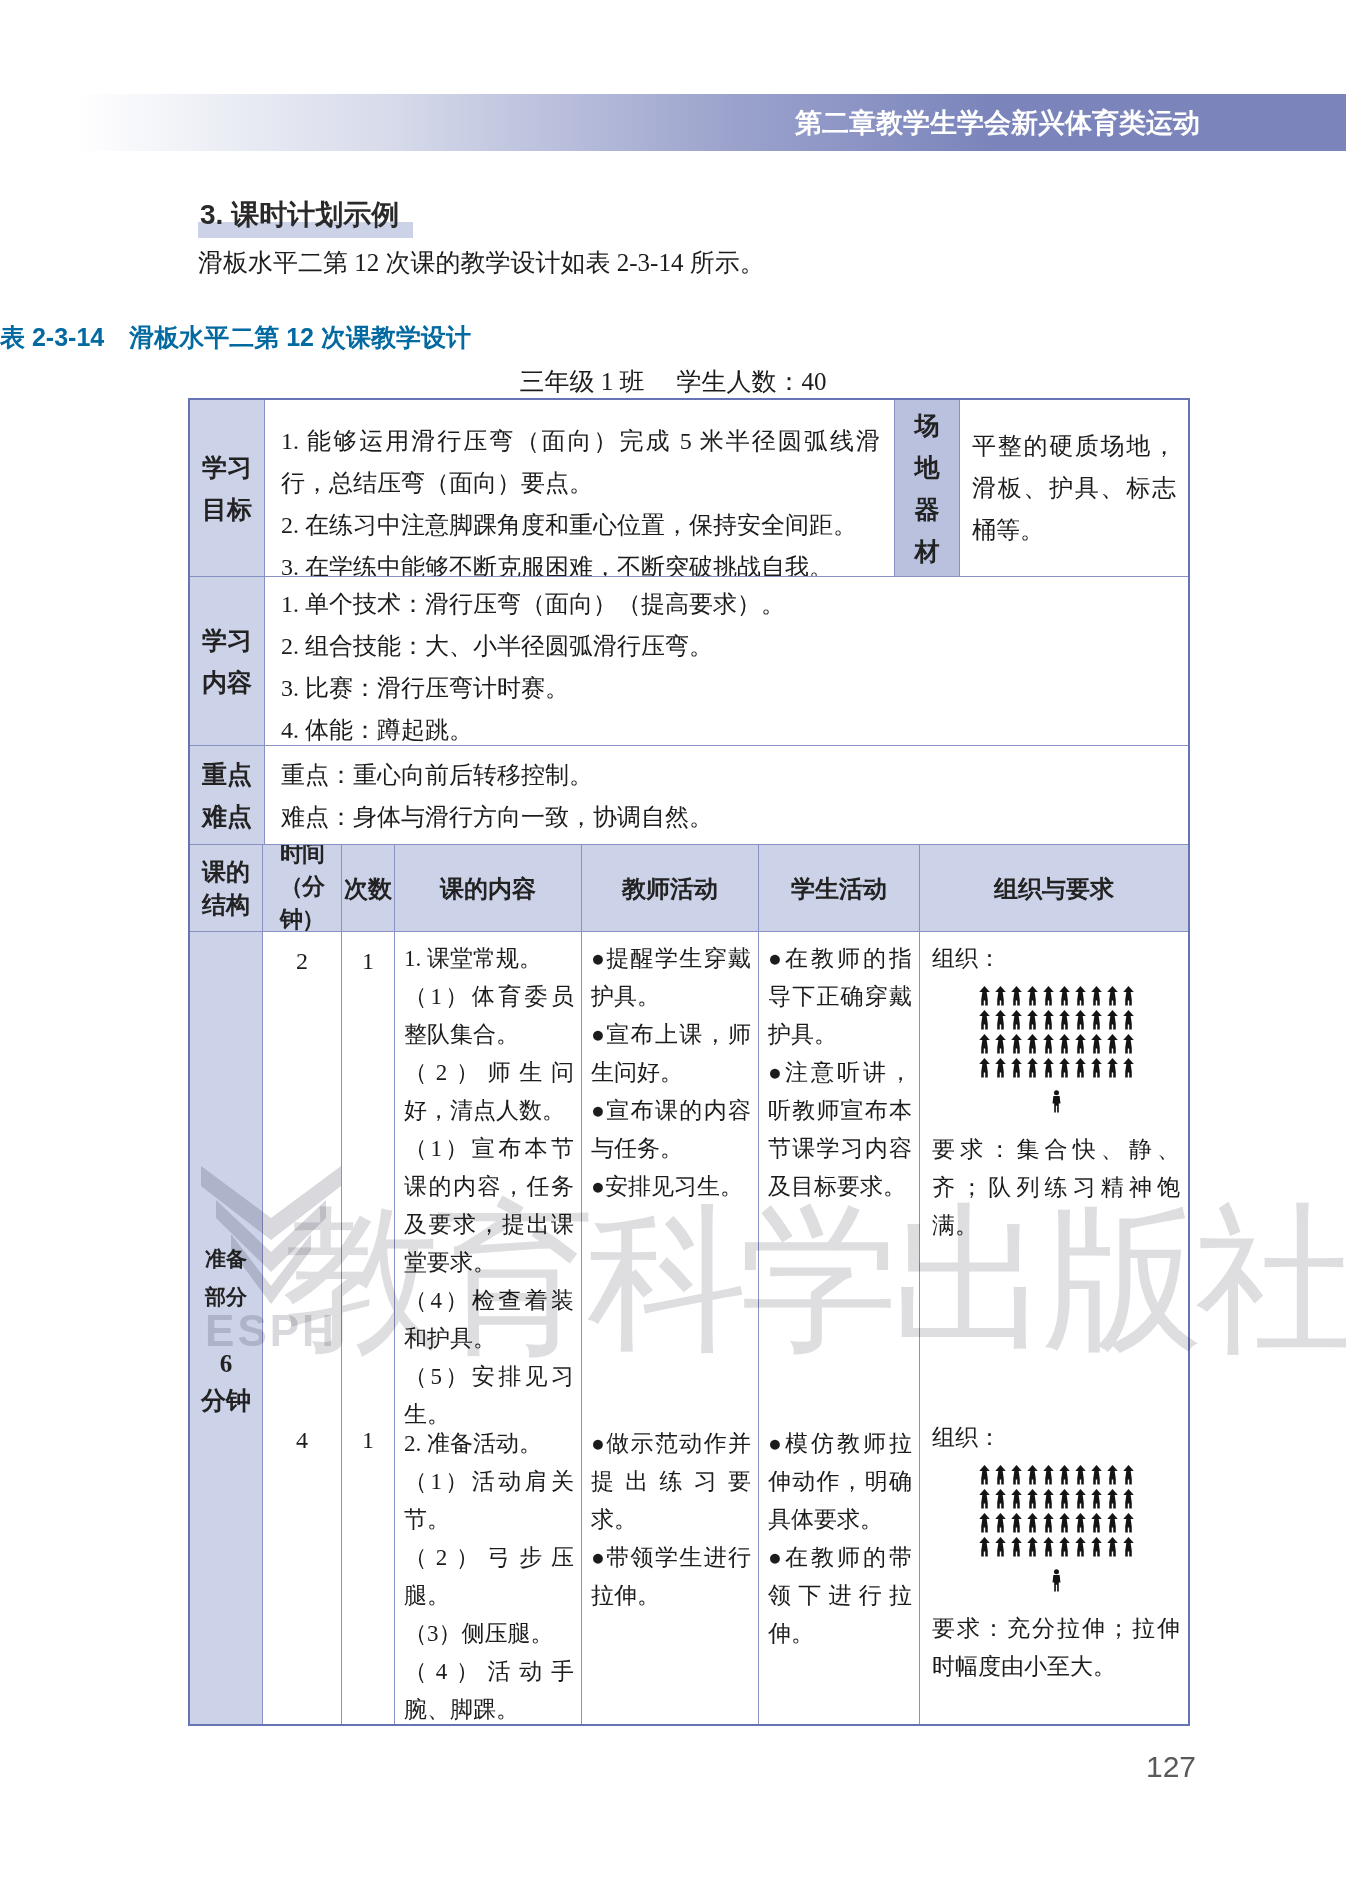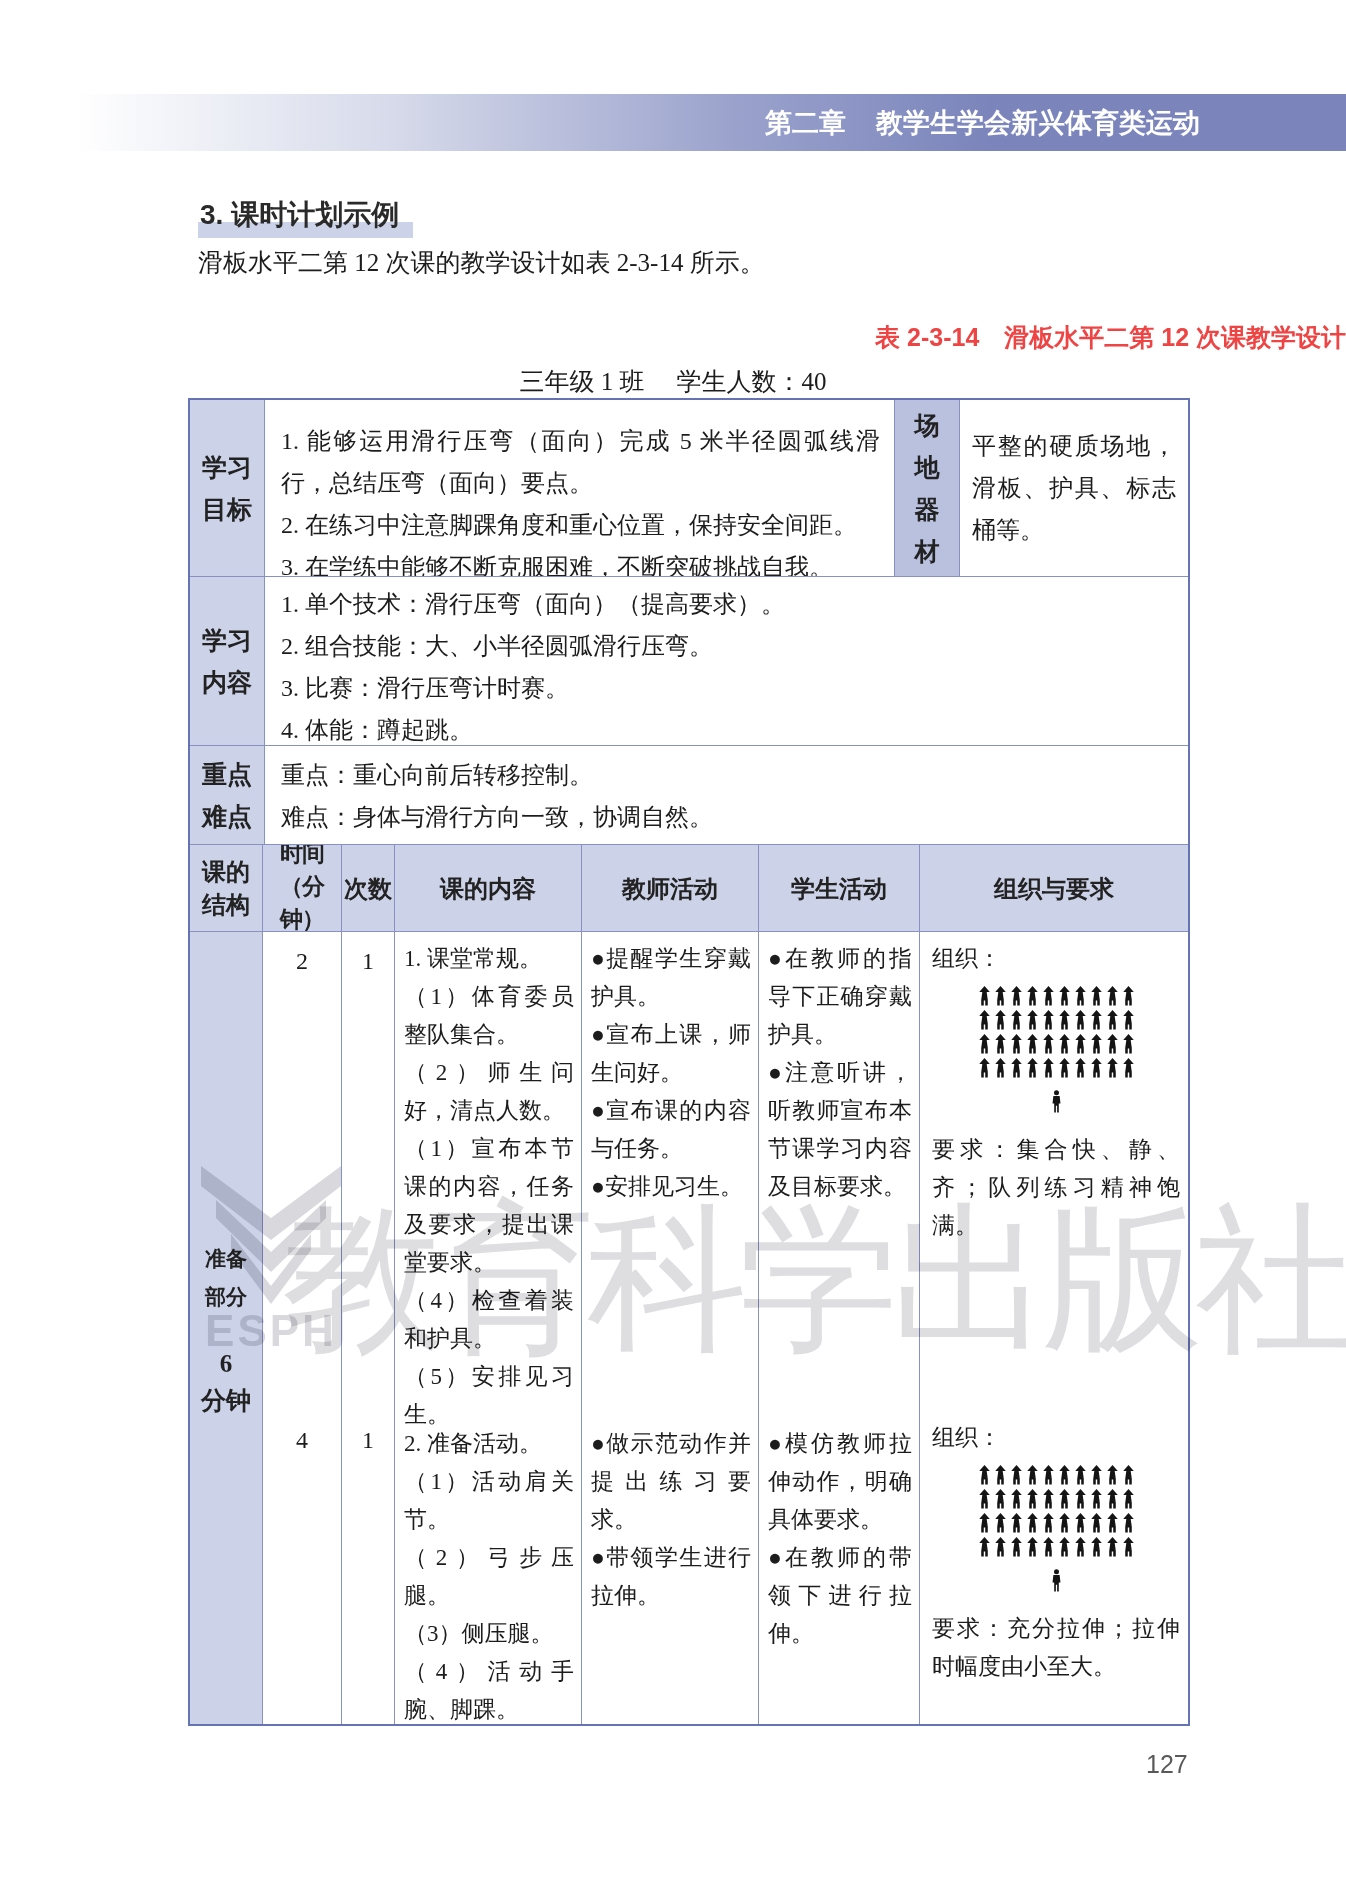--- a/index.html
+++ b/index.html
@@ -3,28 +3,28 @@
 <meta charset="utf-8">
 <style>
   html,body{margin:0;padding:0;background:#fff;}
   .page{position:relative;width:1346px;height:1885px;background:#fff;overflow:hidden;
         font-family:"Liberation Serif","DejaVu Serif",serif;color:#1c1c1c;}
   
   .band{position:absolute;left:76px;right:0;top:94px;height:57px;
         background:linear-gradient(90deg,#ffffff 0%,#d6daea 25%,#9aa2cc 52%,#7b85bb 72%,#7b85bb 100%);
         display:flex;align-items:center;justify-content:flex-end;padding-right:146px;
         font-family:"Liberation Sans","DejaVu Sans",sans-serif;font-weight:bold;
-        font-size:27px;color:#fff;gap:30px;}
+        font-size:27px;color:#fff;}
   
   .heading{position:absolute;left:198px;top:196px;font-family:"Liberation Sans","DejaVu Sans",sans-serif;
         font-weight:bold;font-size:28px;color:#2a2a2a;display:inline-block;
         background:linear-gradient(180deg,rgba(0,0,0,0) 62%,#ccd2e8 62%);padding:0 14px 4px 2px;}
   .intro{position:absolute;left:198px;top:246px;font-size:25px;}
-  .caption{position:absolute;left:0;right:0;top:321px;text-align:right;
-        font-family:"Liberation Sans","DejaVu Sans",sans-serif;font-weight:bold;font-size:25px;color:#ef4444;}
+  .caption{position:absolute;left:0;right:0;top:321px;text-align:left;
+        font-family:"Liberation Sans","DejaVu Sans",sans-serif;font-weight:bold;font-size:25px;color:#0369a1;}
   .classline{position:absolute;left:0;right:0;top:365px;display:flex;justify-content:center;gap:32px;font-size:25px;}
   
   .ltable{position:absolute;left:188px;top:398px;width:1002px;box-sizing:border-box;
         border:2px solid #6774b3;background:#8891c4;display:flex;flex-direction:column;gap:1px;}
   .trow{display:grid;gap:1px;background:transparent;}
   .rA{grid-template-columns:74px 629px 64px 1fr;height:176px;}
   .rB{grid-template-columns:74px 1fr;height:168px;}
   .rC{grid-template-columns:74px 1fr;height:98px;}
   .rD{grid-template-columns:72px 78px 52px 186px 176px 160px 1fr;height:86px;}
   .rE{grid-template-columns:72px 78px 52px 186px 176px 160px 1fr;height:792px;}
@@ -61,21 +61,21 @@
   .formation{margin-top:8px;}
   .frow{display:flex;justify-content:center;gap:3px;margin-top:4px;}
   .p-icon{width:13px;height:20px;fill:#141414;display:block;}
   .t-icon{width:15px;height:23px;fill:#141414;display:block;margin:12px auto 0;}
   .req{margin-top:18px;text-align:justify;line-height:38px;}
   
   .wm{position:absolute;left:283px;top:1200px;font-size:160px;line-height:1;letter-spacing:-8px;
       white-space:nowrap;color:#c2c2c9;opacity:.55;mix-blend-mode:multiply;pointer-events:none;z-index:5;}
   .wm-logo{position:absolute;left:196px;top:1166px;opacity:.6;mix-blend-mode:multiply;pointer-events:none;z-index:5;}
   .pagenum{position:absolute;left:1146px;top:1750px;font-family:"Liberation Sans","DejaVu Sans",sans-serif;
-      font-size:25px;color:#595959;}
+      font-size:30px;color:#595959;}
   .hiddefs{position:absolute;width:0;height:0;overflow:hidden;}
 </style>
 </head>
 <body>
 
 <div class="page">
 
   <svg class="hiddefs" aria-hidden="true">
     <symbol id="sym-person" viewBox="0 0 14 22">
       <polygon points="7,0 12.8,6.5 1.2,6.5"></polygon>

